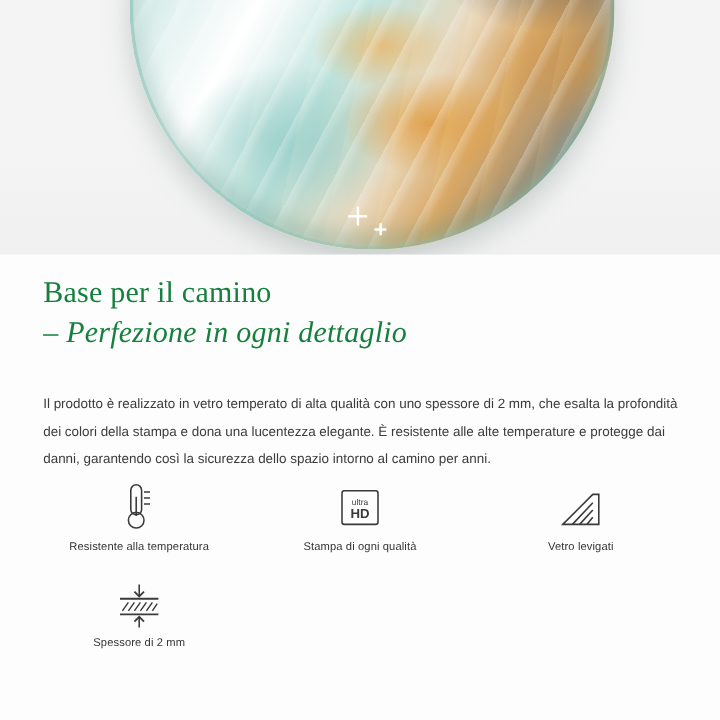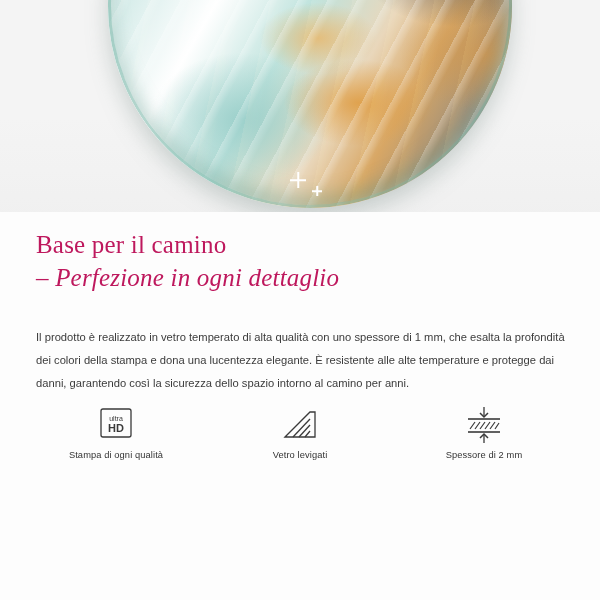--- a/index.html
+++ b/index.html
@@ -92,21 +92,21 @@
 
   
   .headline {
     position: absolute;
     left: 36px;
     top: 228px;
     width: 540px;
     font-family: "Liberation Serif", serif;
     font-size: 25px;
     line-height: 33px;
-    color: #be185d;
+    color: #15803d;
     font-weight: 400;
     letter-spacing: .2px;
   }
   .headline .l2 { display: block; font-style: italic; }
 
   .body-copy {
     position: absolute;
     left: 36px;
     top: 315px;
     width: 536px;
@@ -162,24 +162,37 @@
     </div>
     <div class="sparkle s1"></div>
     <div class="sparkle s2"></div>
   </div>
 
   <div class="headline">
     <span>Base per il camino</span>
     <span class="l2">– Perfezione in ogni dettaglio</span>
   </div>
 
-  <p class="body-copy">Il prodotto è realizzato in vetro temperato di alta qualità con uno spessore di 1 mm, che esalta la profondità dei colori della stampa e dona una lucentezza elegante. È resistente alle alte temperature e protegge dai danni, garantendo così la sicurezza dello spazio intorno al camino per anni.</p>
+  <p class="body-copy">Il prodotto è realizzato in vetro temperato di alta qualità con uno spessore di 2 mm, che esalta la profondità dei colori della stampa e dona una lucentezza elegante. È resistente alle alte temperature e protegge dai danni, garantendo così la sicurezza dello spazio intorno al camino per anni.</p>
 
   <div class="features">
 
+    <div class="feature">
+      <div class="ic">
+        <svg width="40" height="44" viewBox="0 0 40 44" fill="none" stroke="#3a3a3a" stroke-width="1.3">
+          <rect x="13" y="4" width="9" height="25" rx="4.5"></rect>
+          <circle cx="17.5" cy="33.5" r="6.5"></circle>
+          <line x1="17.5" y1="14" x2="17.5" y2="30"></line>
+          <line x1="24" y1="10" x2="29" y2="10"></line>
+          <line x1="24" y1="15" x2="29" y2="15"></line>
+          <line x1="24" y1="20" x2="29" y2="20"></line>
+        </svg>
+      </div>
+      <div class="cap">Resistente alla temperatura</div>
+    </div>
 
     <div class="feature">
       <div class="ic">
         <svg width="42" height="42" viewBox="0 0 42 42" fill="none" stroke="#3a3a3a" stroke-width="1.3">
           <rect x="6" y="7" width="30" height="28" rx="2"></rect>
           <text x="21" y="19" font-family="Liberation Sans, sans-serif" font-size="7" fill="#3a3a3a" stroke="none" text-anchor="middle">ultra</text>
           <text x="21" y="30" font-family="Liberation Sans, sans-serif" font-size="11" font-weight="bold" fill="#3a3a3a" stroke="none" text-anchor="middle">HD</text>
         </svg>
       </div>
       <div class="cap">Stampa di ogni qualità</div>

